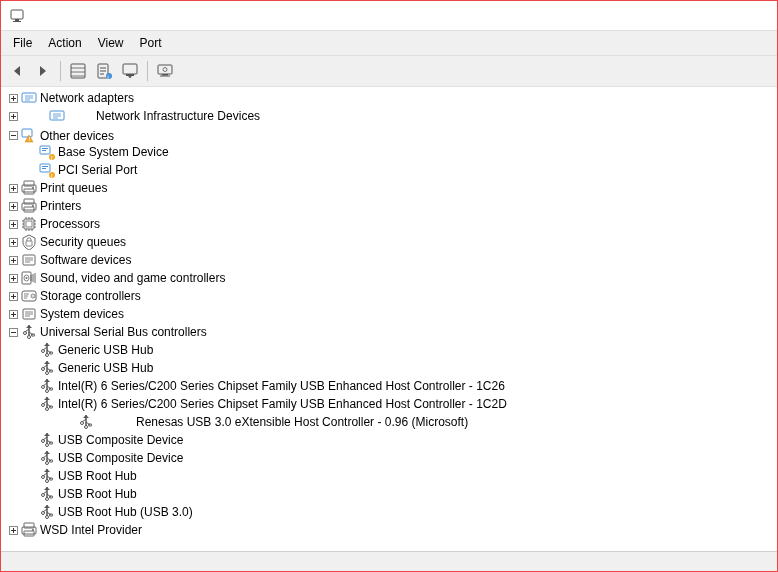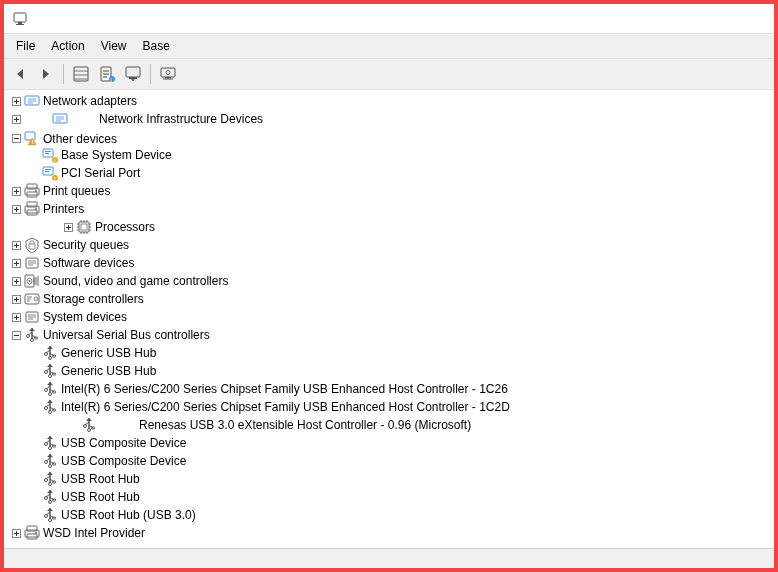--- a/index.html
+++ b/index.html
@@ -2,21 +2,21 @@
 <html><head>
   <meta charset="utf-8">
   <style>
     * { margin: 0; padding: 0; box-sizing: border-box; }
     body { font-family: 'Segoe UI', Tahoma, sans-serif; font-size: 12px; background: #f0f0f0; }
     
     .window {
       width: 778px;
       height: 572px;
       background: #a3a3a3;
-      border: 4px solid #ef4444;
+      border: 1px solid #ef4444;
       display: flex;
       flex-direction: column;
       overflow: hidden;
     }
     
     .title-bar {
       background: #ffffff;
       height: 30px;
       display: flex;
       align-items: center;
@@ -190,21 +190,21 @@
       <button class="title-btn"></button>
       <button class="title-btn"></button>
       <button class="title-btn close"></button>
     </div>
   </div>
 
   <div class="menu-bar">
     <span class="menu-item">File</span>
     <span class="menu-item">Action</span>
     <span class="menu-item">View</span>
-    <span class="menu-item">Base</span>
+    <span class="menu-item">Port</span>
   </div>
 
   <div class="toolbar">
     <button class="toolbar-btn" title="Back">
       <svg width="14" height="14" viewBox="0 0 14 14">
           <polygon points="10,2 4,7 10,12" fill="#555"></polygon>
         </svg>
     </button>
     <button class="toolbar-btn" title="Forward">
       <svg width="14" height="14" viewBox="0 0 14 14">
@@ -359,21 +359,21 @@
           <div class="tree-icon">
             <svg width="16" height="16" viewBox="0 0 16 16">
         <rect x="3" y="1" width="10" height="5" rx="0.5" fill="none" stroke="#666" stroke-width="1"></rect>
         <rect x="1" y="5" width="14" height="7" rx="1" fill="none" stroke="#666" stroke-width="1"></rect>
         <rect x="3" y="9" width="10" height="5" rx="0.5" fill="none" stroke="#666" stroke-width="1"></rect>
         <circle cx="12" cy="8" r="1" fill="#666"></circle>
       </svg>
           </div>
           <span class="tree-label">Printers</span>
         </div>
-        <div class="tree-item" style="padding-left: 16px; margin-left: 40px;">
+        <div class="tree-item" style="padding-left: 4px;">
           <div class="tree-expander">
             <svg width="9" height="9" viewBox="0 0 9 9">
               <rect x="0.5" y="0.5" width="8" height="8" fill="white" stroke="#888"></rect>
               <line x1="4.5" y1="2" x2="4.5" y2="7" stroke="#333" stroke-width="1"></line>
               <line x1="2" y1="4.5" x2="7" y2="4.5" stroke="#333" stroke-width="1"></line>
             </svg>
           </div>
           <div class="tree-icon">
             <svg width="16" height="16" viewBox="0 0 16 16">
         <rect x="3" y="3" width="10" height="10" rx="1" fill="none" stroke="#666" stroke-width="1"></rect>

